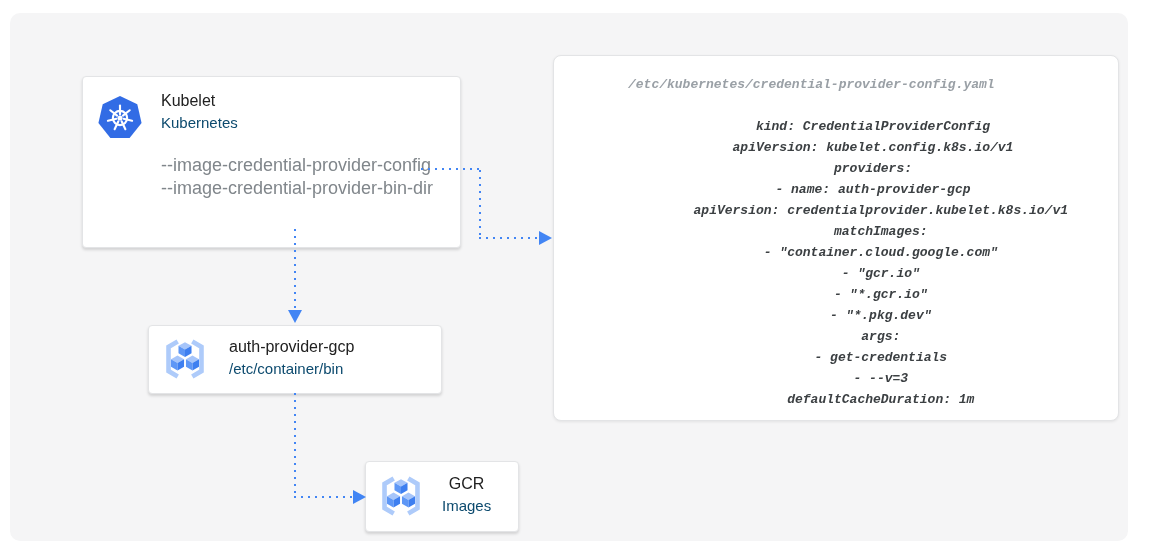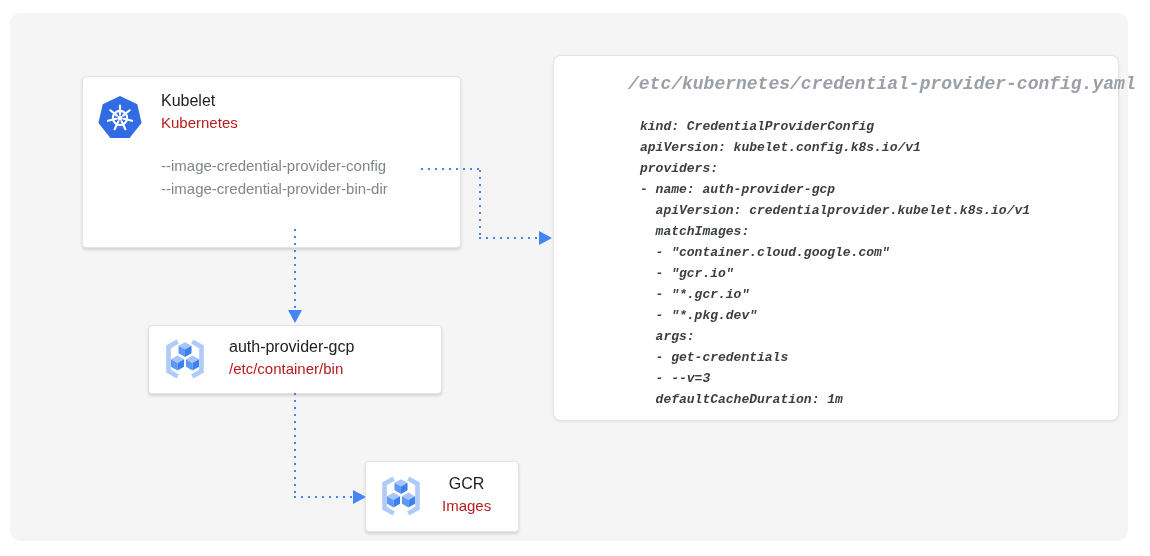--- a/index.html
+++ b/index.html
@@ -9,34 +9,34 @@
 
   
   .node{position:absolute;background:#fff;border:1px solid #e3e4e6;border-radius:4px;
         box-shadow:0 2px 3px rgba(0,0,0,.14);}
   .node-kubelet{left:72px;top:63px;width:377px;height:170px;}
   .node-auth{left:138px;top:312px;width:292px;height:67px;text-decoration:underline;}
   .node-gcr{left:355px;top:448px;width:152px;height:69px;}
 
   .node-icon{position:absolute;}
   .node-title{font-size:16px;color:#212121;line-height:22px;}
-  .node-sub{font-size:15px;color:#b91c1c;line-height:22px;}
+  .node-sub{font-size:15px;color:#0c4a6e;line-height:22px;}
   .kubelet-text{position:absolute;left:78px;top:13px;}
-  .kubelet-flags{position:absolute;left:78px;top:77px;font-size:15px;color:#80868b;line-height:23px;white-space:nowrap;}
+  .kubelet-flags{position:absolute;left:78px;top:77px;font-size:18px;color:#80868b;line-height:23px;white-space:nowrap;}
   .auth-text{position:absolute;left:80px;top:10px;white-space:nowrap;}
   .gcr-text{position:absolute;left:76px;top:11px;white-space:nowrap;text-align:center;}
 
   
   .code-panel{position:absolute;left:543px;top:42px;width:566px;height:366px;background:#fff;
               border:1px solid #e3e4e6;border-radius:8px;box-shadow:0 1px 3px rgba(0,0,0,.08);
               box-sizing:border-box;padding:18px 0 0 74px;}
   .code-filename{font-family:"Liberation Mono","DejaVu Sans Mono",monospace;font-style:italic;font-weight:700;
-                 font-size:18px;line-height:21px;color:#9aa0a6;margin:0 0 21px 0;white-space:pre;}
+                 font-size:13px;line-height:21px;color:#9aa0a6;margin:0 0 21px 0;white-space:pre;}
   .code-body{font-family:"Liberation Mono","DejaVu Sans Mono",monospace;font-style:italic;font-weight:700;
-             font-size:13px;line-height:21px;color:#3c4043;margin:12px;white-space:pre;}
+             font-size:13px;line-height:21px;color:#3c4043;margin:4px;white-space:pre;text-align:center;}
 
   
   .dot-h{position:absolute;height:2px;
          background-image:repeating-linear-gradient(to right,#4285f4 0,#4285f4 2px,transparent 2px,transparent 7px);}
   .dot-v{position:absolute;width:2px;
          background-image:repeating-linear-gradient(to bottom,#4285f4 0,#4285f4 2px,transparent 2px,transparent 7px);}
   .head-right{position:absolute;width:0;height:0;border-top:7px solid transparent;
               border-bottom:7px solid transparent;border-left:13px solid #4285f4;}
   .head-down{position:absolute;width:0;height:0;border-left:7px solid transparent;
              border-right:7px solid transparent;border-top:13px solid #4285f4;}

